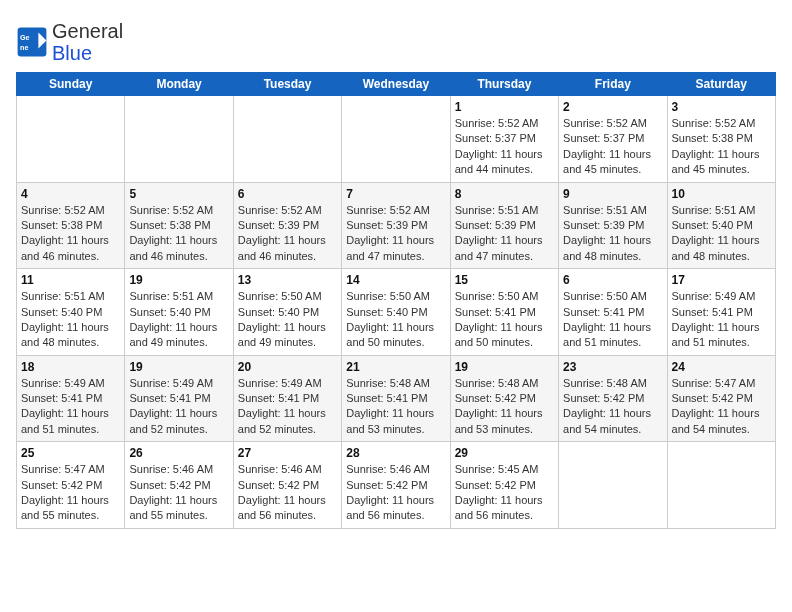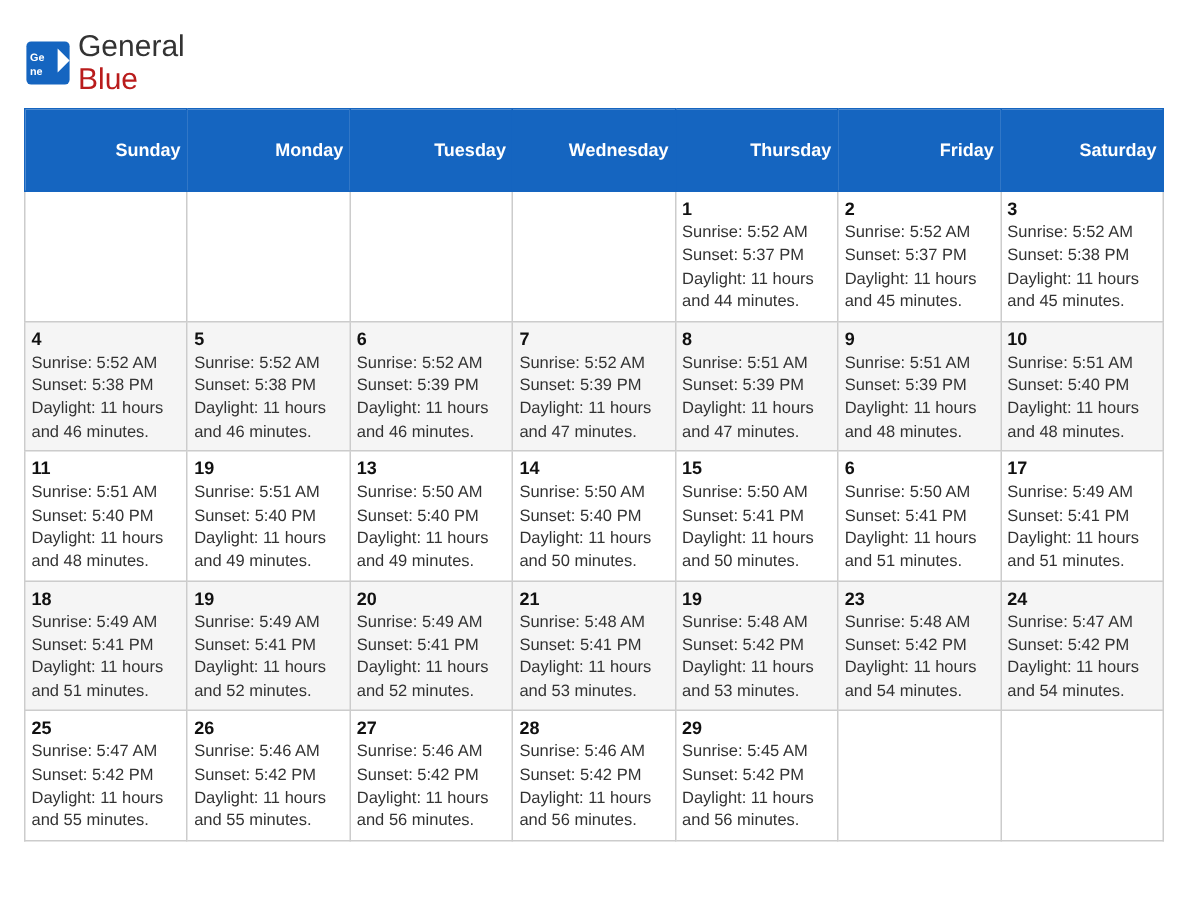--- a/index.html
+++ b/index.html
@@ -20,21 +20,21 @@
       display: flex;
       align-items: center;
       margin-top: 4px;
     }
     .logo-text {
       font-size: 20px;
       font-weight: normal;
       color: #333;
       line-height: 1.1;
     }
-    .logo-text .blue { color: #b91c1c; }
+    .logo-text .blue { color: #1d4ed8; }
     .logo-icon {
       width: 32px;
       height: 32px;
       margin-right: 4px;
     }
     .title-area {
       text-align: right;
     }
     .main-title {
       font-size: 32px;
@@ -46,22 +46,22 @@
       color: #333;
     }
     table {
       width: 100%;
       border-collapse: collapse;
       font-size: 11px;
     }
     thead tr th {
       background-color: #1565c0;
       color: #fff;
-      padding: 20px 4px;
-      text-align: right;
+      padding: 4px 4px;
+      text-align: center;
       font-size: 12px;
       border: 1px solid #1565c0;
     }
     tbody tr td {
       border: 1px solid #ccc;
       vertical-align: top;
       padding: 4px;
       min-height: 80px;
       width: 107px;
     }

